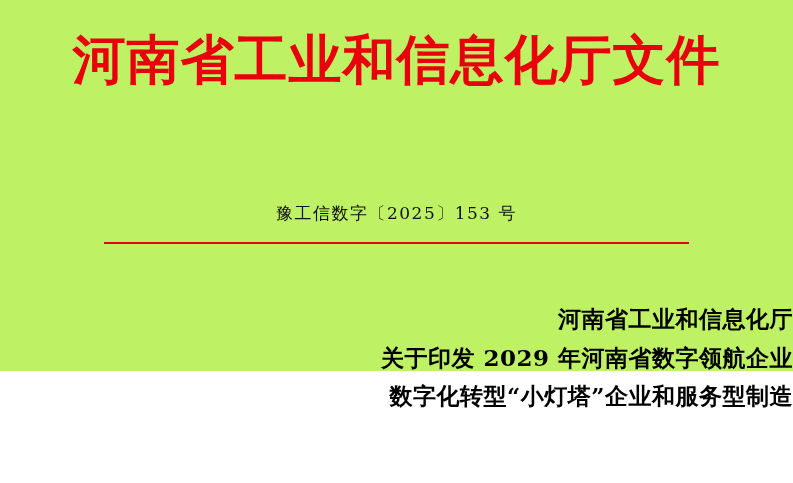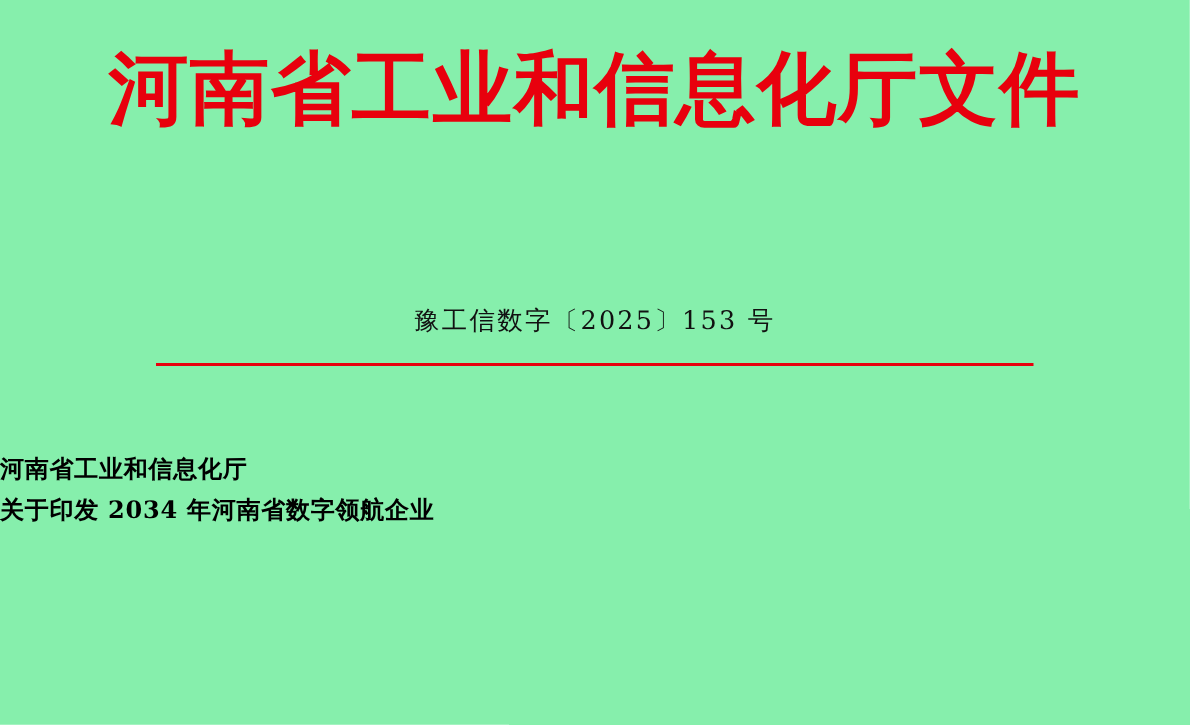--- a/index.html
+++ b/index.html
@@ -9,22 +9,22 @@
   body {
     width: 793px;
     height: 483px;
     background: #ffffff;
     font-family: "Liberation Serif", "DejaVu Serif", serif;
     overflow: hidden;
   }
   .page {
     position: relative;
     width: 793px;
-    height: 483px;
-    background: #86efac;
+    height: 371px;
+    background: #bef264;
     box-sizing: border-box;
   }
   .masthead {
     position: absolute;
     top: 26px;
     left: 0;
     width: 793px;
     text-align: center;
     color: #e8000d;
     font-family: "DejaVu Serif", "Liberation Serif", serif;
@@ -51,25 +51,25 @@
     left: 104px;
     width: 585px;
     height: 2px;
     background: #e8000d;
   }
   .title-block {
     position: absolute;
     top: 300px;
     left: 0;
     width: 793px;
-    text-align: left;
+    text-align: right;
     color: #000000;
     font-family: "DejaVu Serif", "Liberation Serif", serif;
     font-weight: bold;
-    font-size: 16px;
+    font-size: 23px;
     line-height: 1.68;
     letter-spacing: 0.5px;
   }
   .title-line {
     display: block;
     white-space: nowrap;
   }
 </style>
 </head>
 <body>
@@ -77,16 +77,17 @@
 <div class="page">
 
   <div class="masthead">河南省工业和信息化厅文件</div>
 
   <div class="doc-number">豫工信数字〔2025〕153 号</div>
 
   <div class="red-rule"></div>
 
   <div class="title-block">
     <span class="title-line">河南省工业和信息化厅</span>
-    <span class="title-line">关于印发 2034 年河南省数字领航企业</span>
+    <span class="title-line">关于印发 2029 年河南省数字领航企业</span>
+    <span class="title-line">数字化转型“小灯塔”企业和服务型制造</span>
   </div>
 
 </div>
 
 </body></html>

